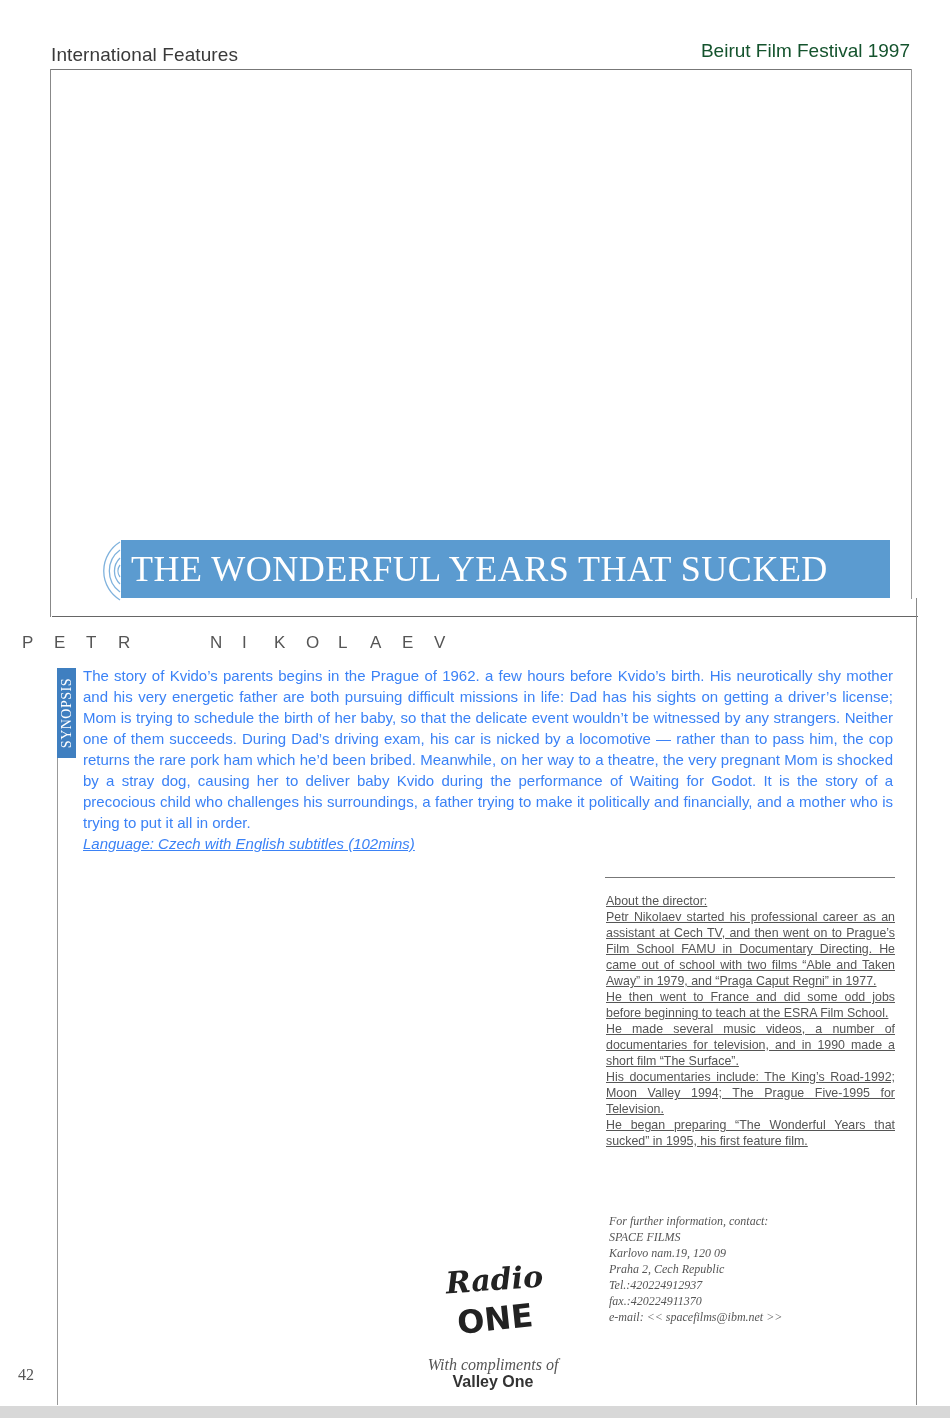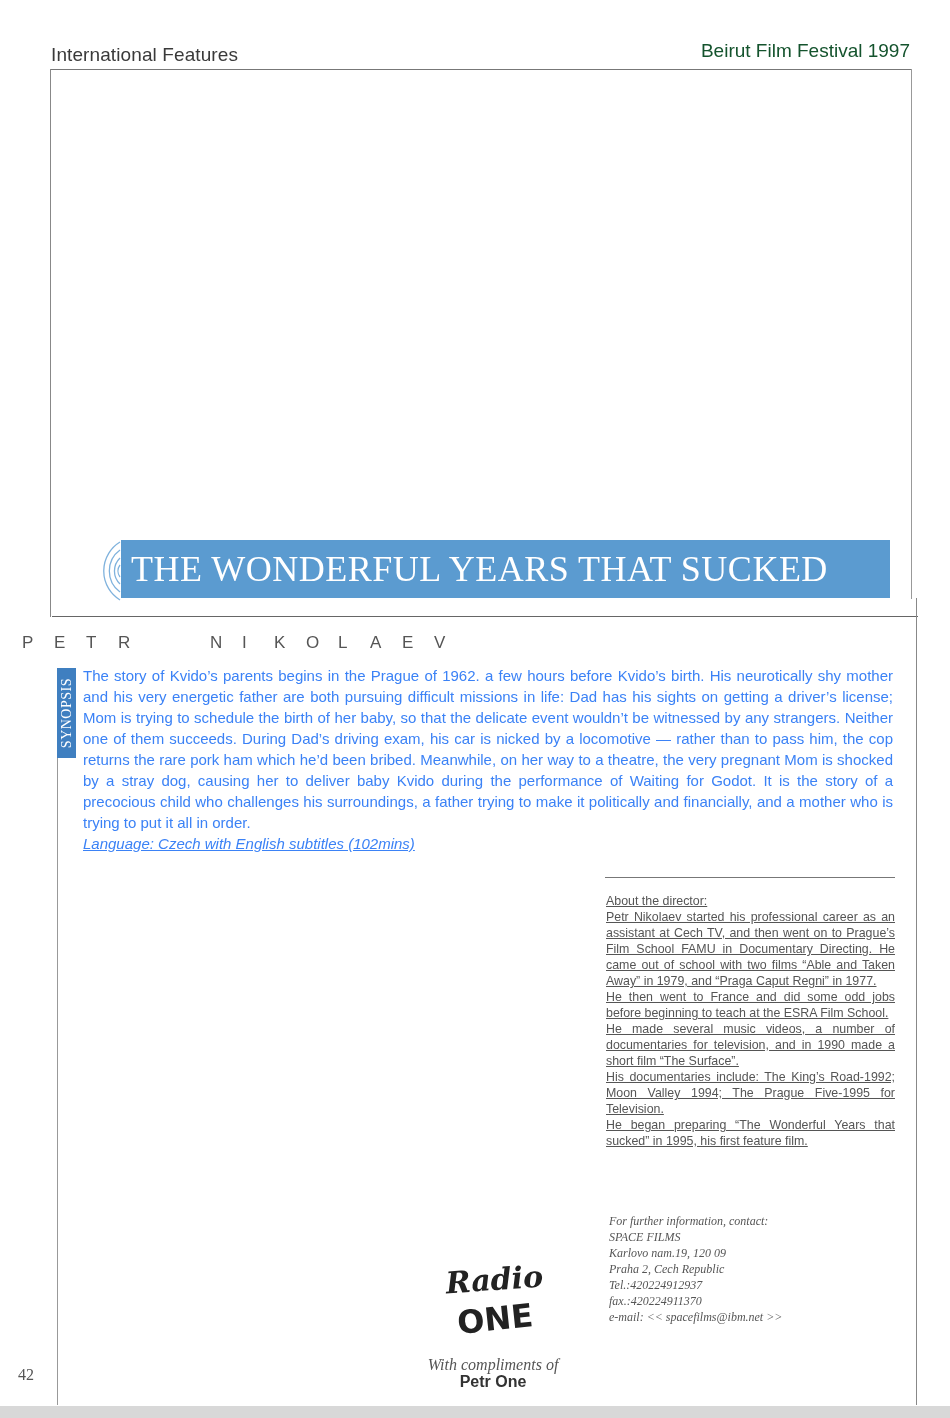--- a/index.html
+++ b/index.html
@@ -147,16 +147,16 @@
   <div>Tel.:420224912937</div>
   <div>fax.:420224911370</div>
   <div>e-mail: &lt;&lt; spacefilms@ibm.net &gt;&gt;</div>
 </div>
 
 <svg class="abs logo" viewBox="0 0 110 80">
   <text x="55" y="32" text-anchor="middle" font-family="DejaVu Serif, serif" font-weight="bold" font-style="italic" font-size="30" fill="#222" transform="rotate(-4 55 32)">Radio</text>
   <text x="55" y="72" text-anchor="middle" font-family="DejaVu Sans, sans-serif" font-weight="bold" font-size="32" fill="#222" transform="rotate(-6 55 60)">ONE</text>
 </svg>
 <div class="abs compliments">With compliments of</div>
-<div class="abs sponsor">Petr One</div>
+<div class="abs sponsor">Valley One</div>
 
 <div class="abs page-num">42</div>
 <div class="abs bottom-strip"></div>
 
 </body></html>

